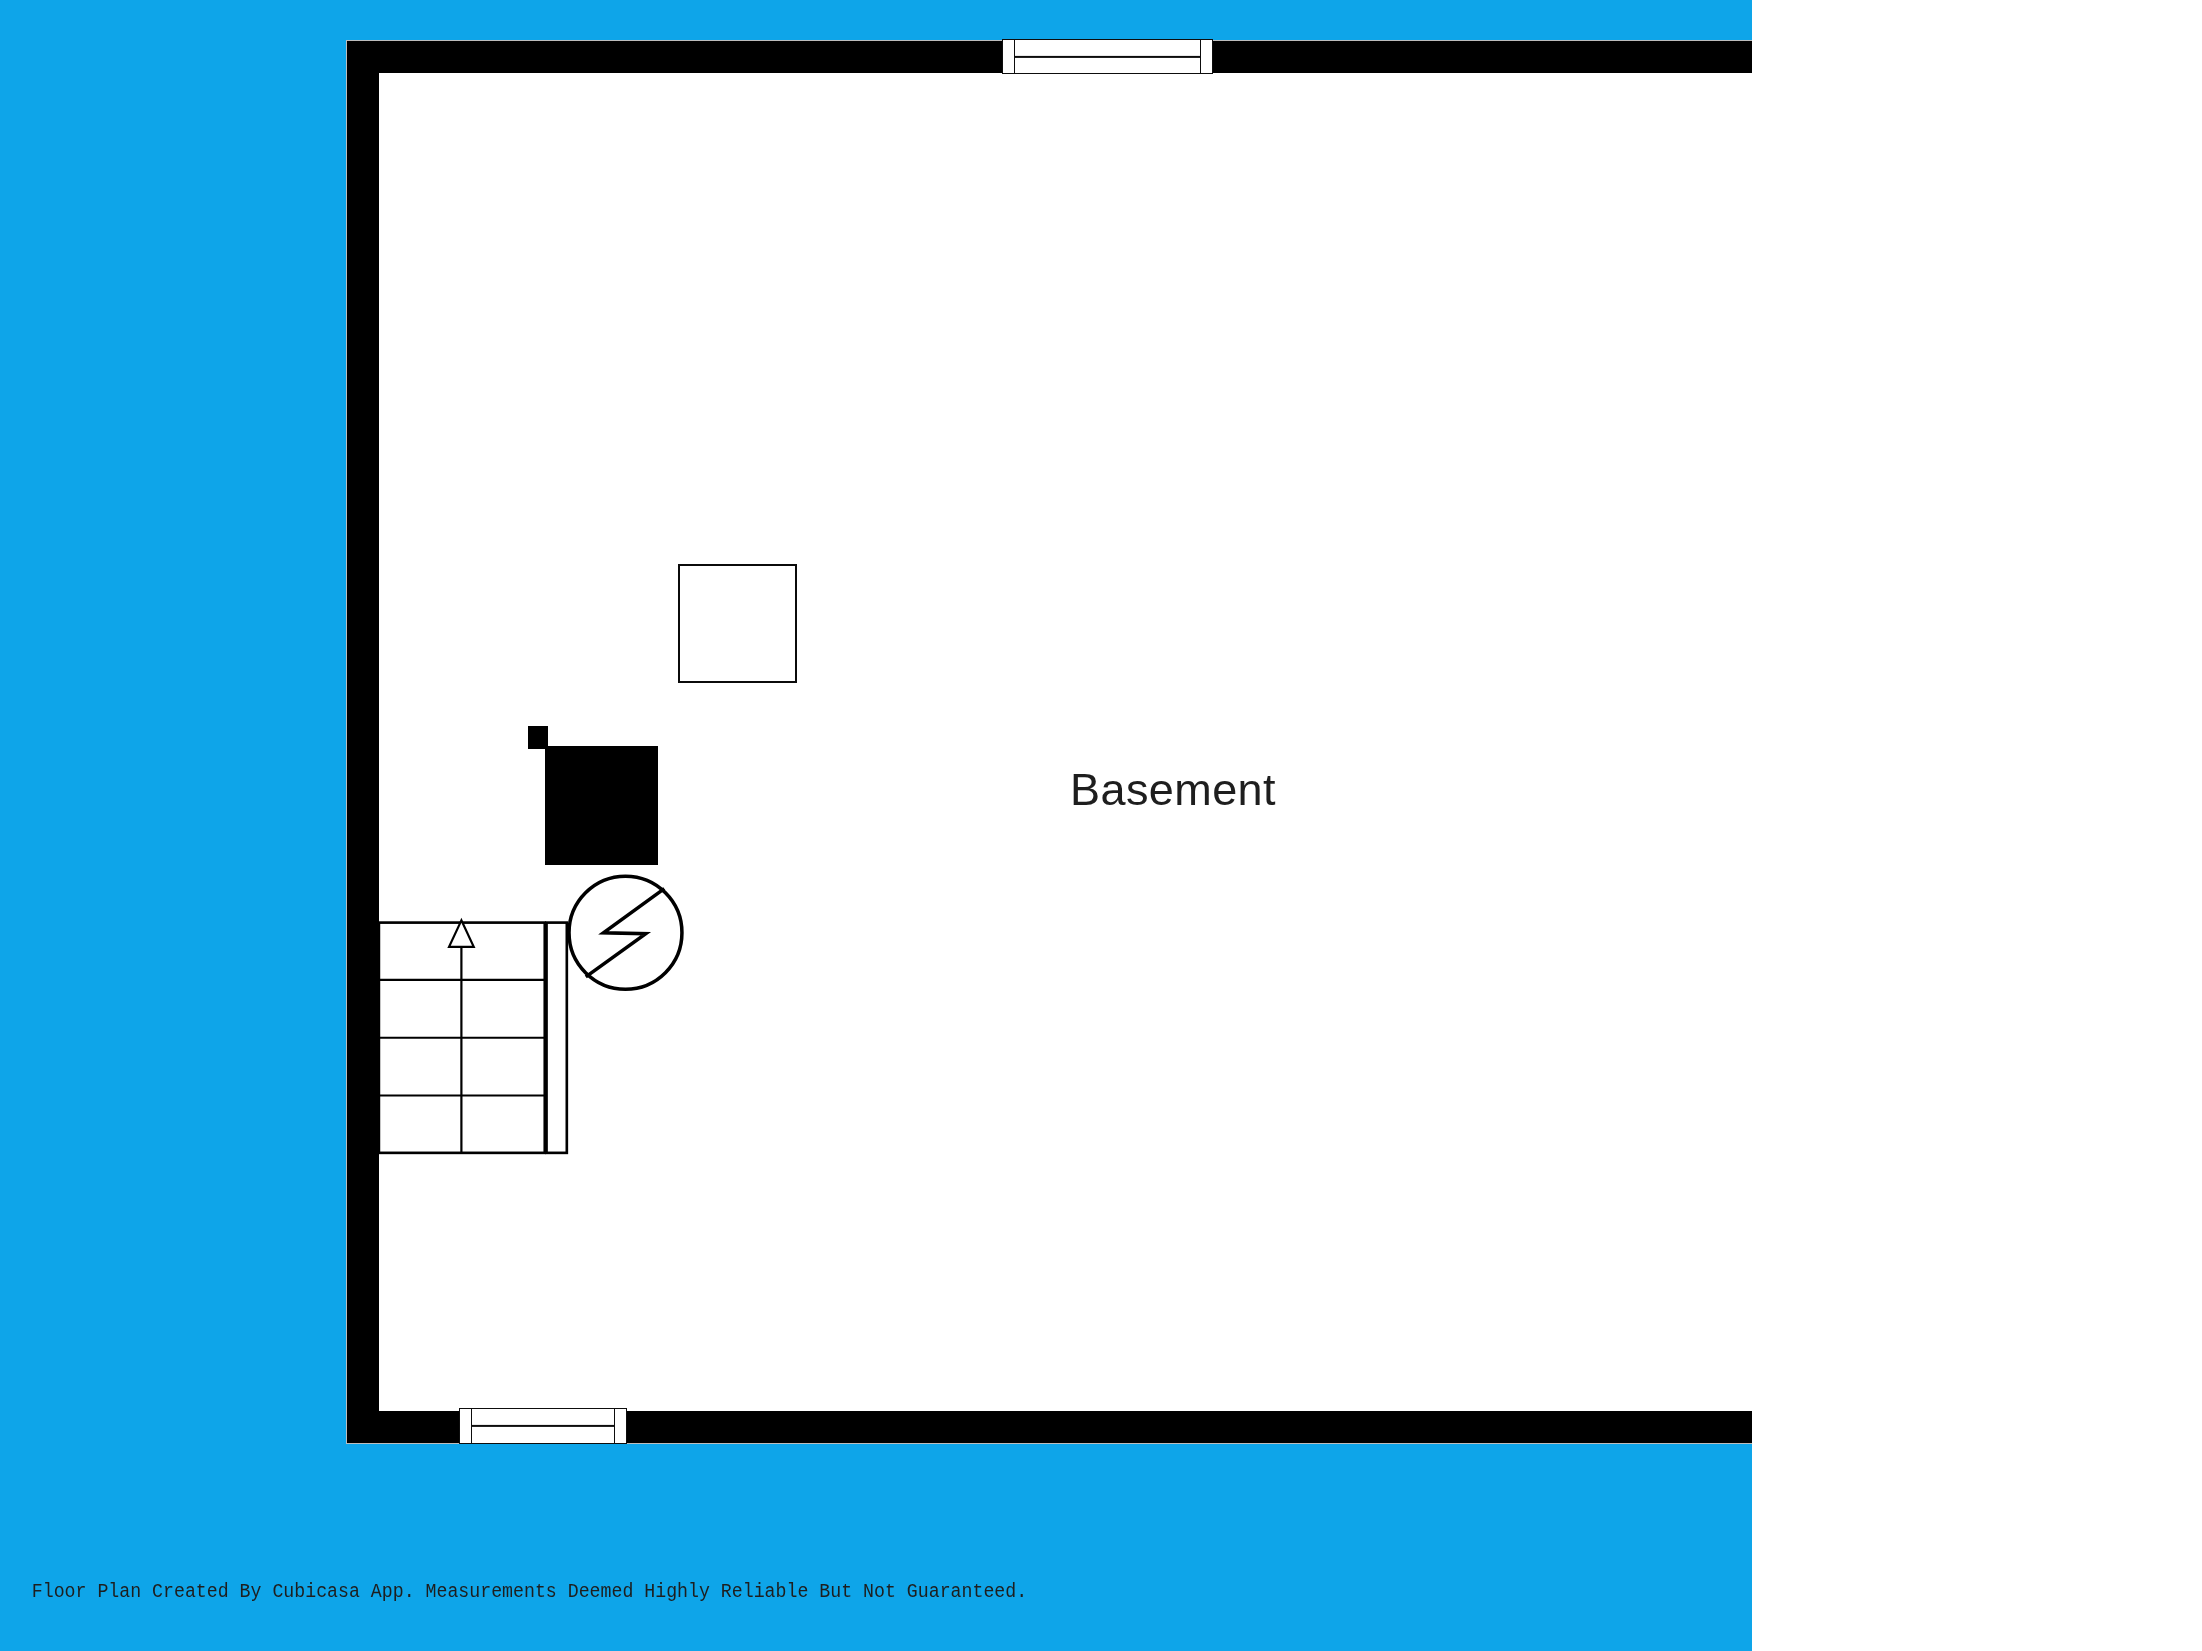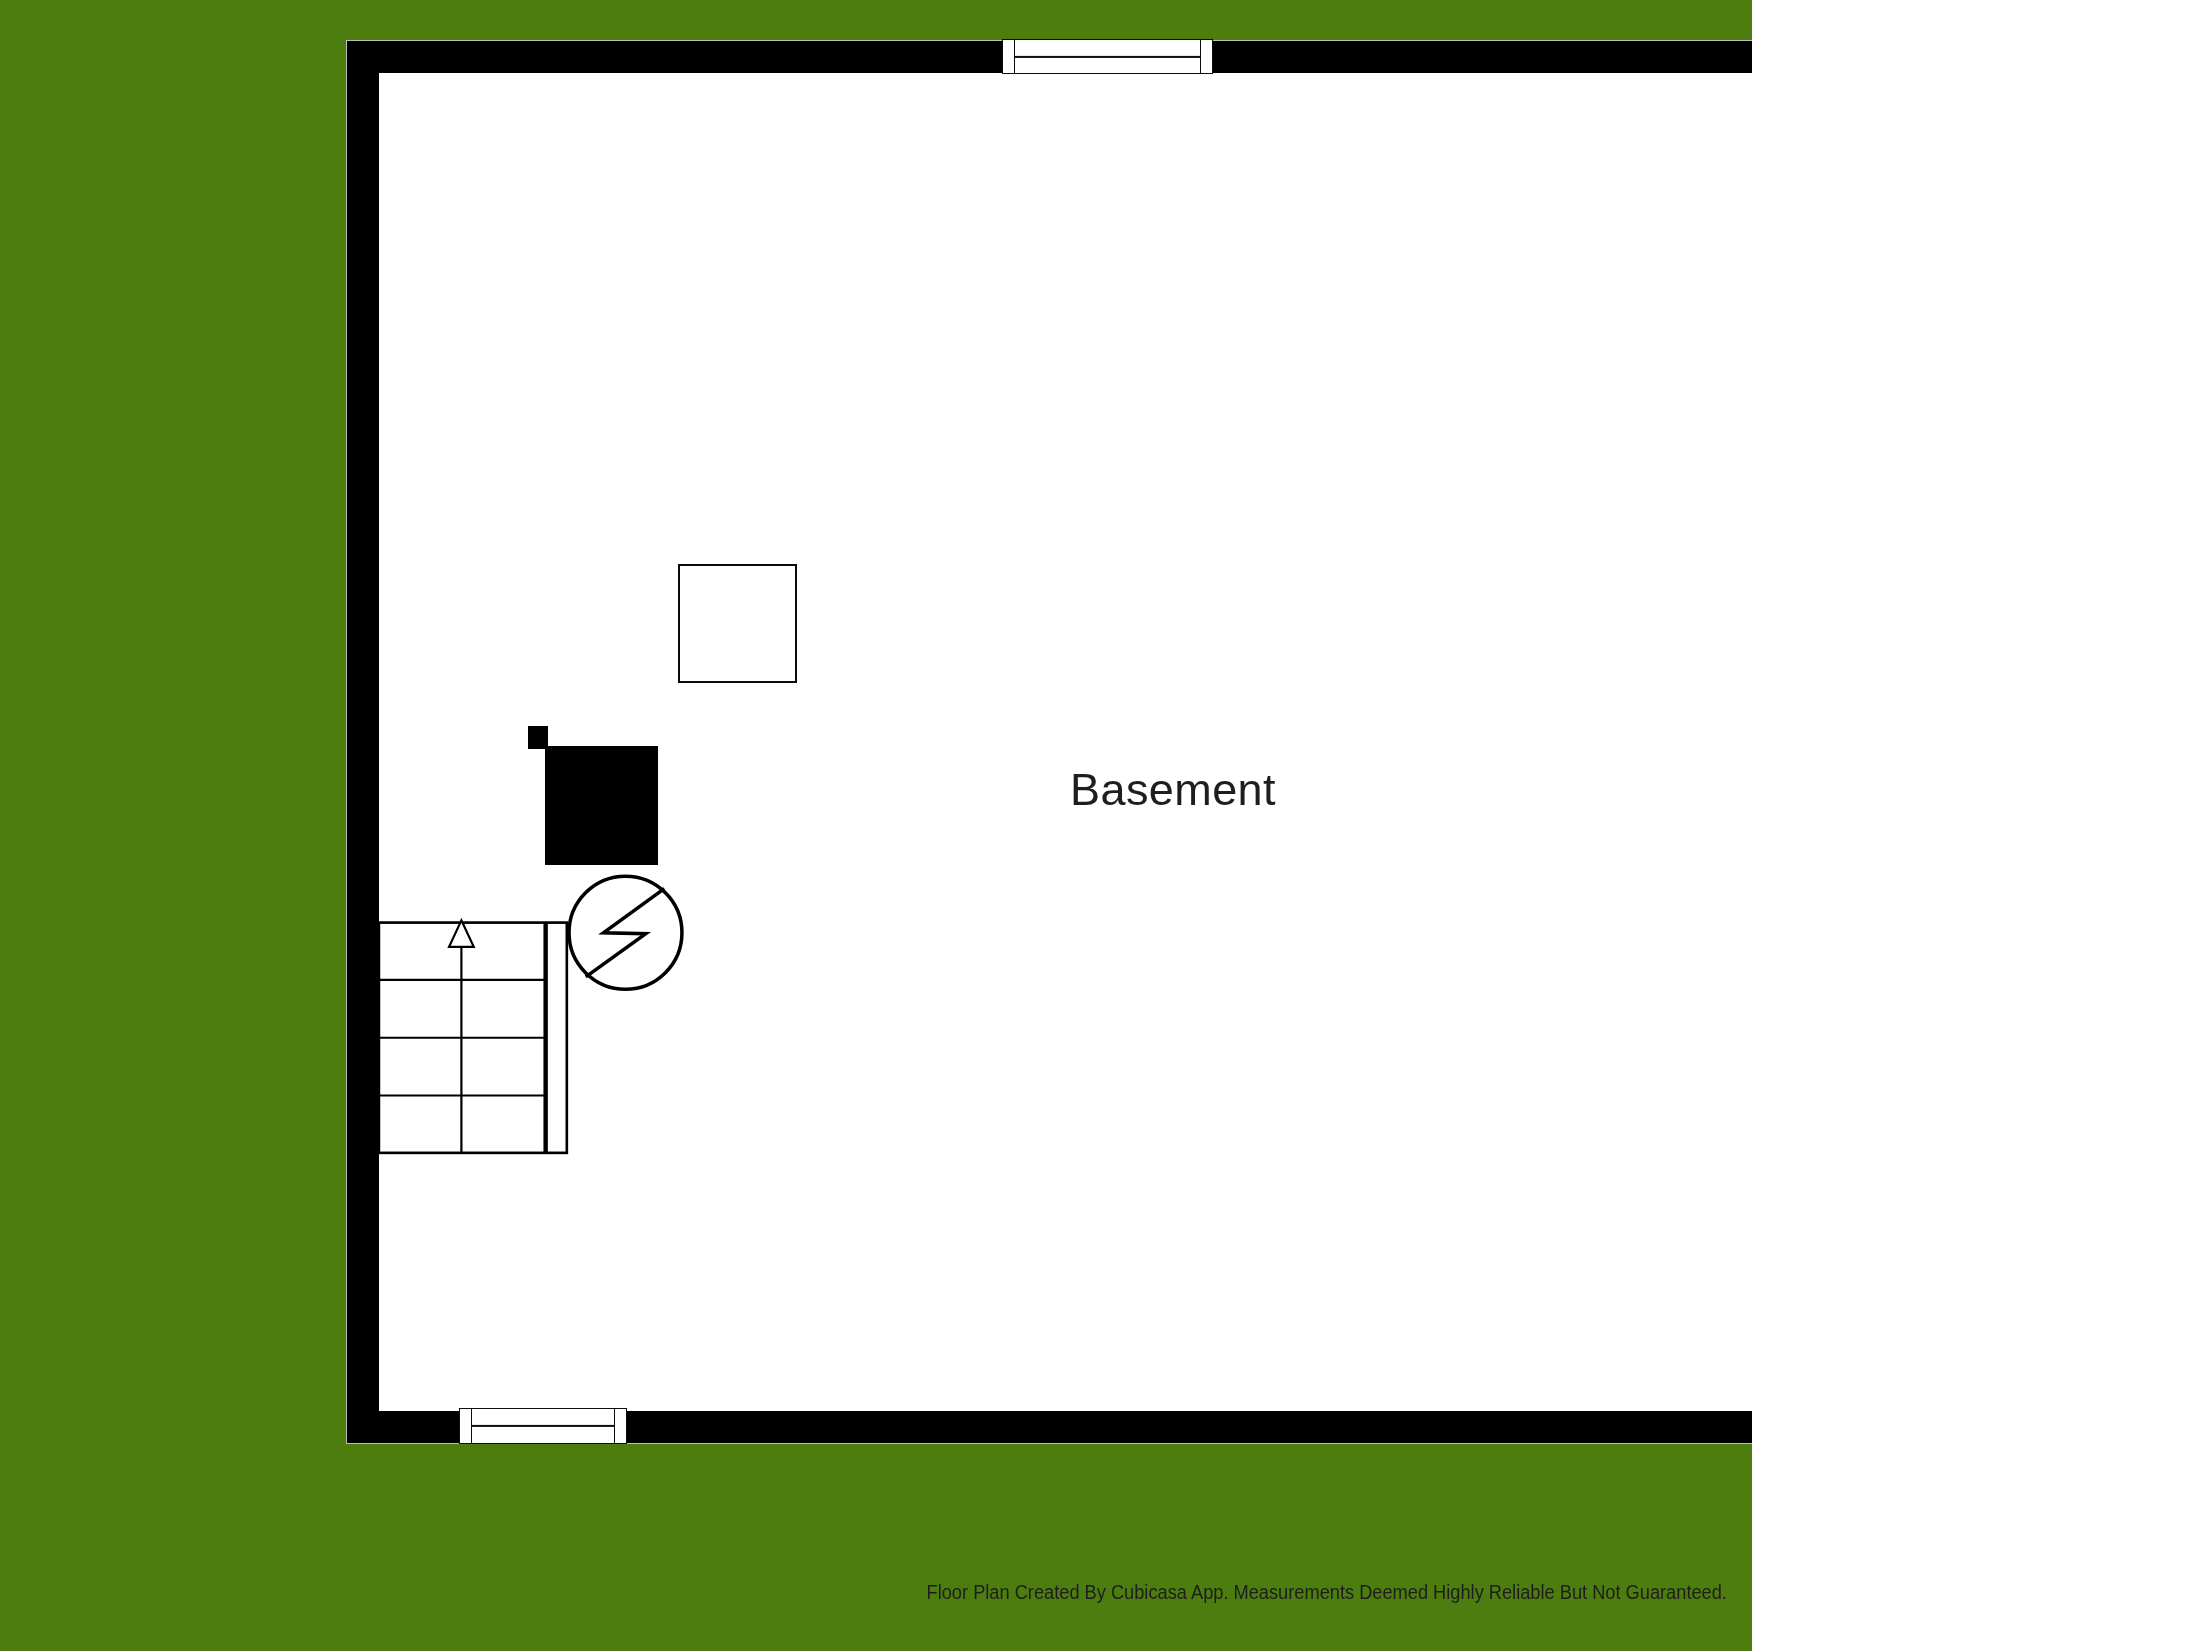--- a/index.html
+++ b/index.html
@@ -4,21 +4,21 @@
 <style>
   html, body {
     margin: 0;
     padding: 0;
     background: #ffffff;
   }
   .canvas {
     position: relative;
     width: 1752px;
     height: 1652px;
-    background: #4d7c0f;
+    background: #0ea5e9;
     font-family: "Liberation Sans", sans-serif;
     overflow: hidden;
   }
 
   
   .wall-box {
     position: absolute;
     left: 347px;
     top: 41px;
     width: 1508px;
@@ -86,21 +86,22 @@
     left: 1173px; top: 790px;
     transform: translate(-50%, -50%);
     font-size: 45px;
     color: #1e1e1e;
     white-space: nowrap;
     letter-spacing: 0.4px;
   }
   .footer-wrap {
     position: absolute;
     left: 0; right: 0; top: 1581px;
-    text-align: right;
+    text-align: left;
+    font-family: Liberation Mono, monospace;
   }
   .footer-text {
     display: inline-block;
     font-size: 19.4px;
     color: #1e1e1e;
     white-space: nowrap;
     transform: scaleX(0.94);
     transform-origin: center;
   }
 </style>

